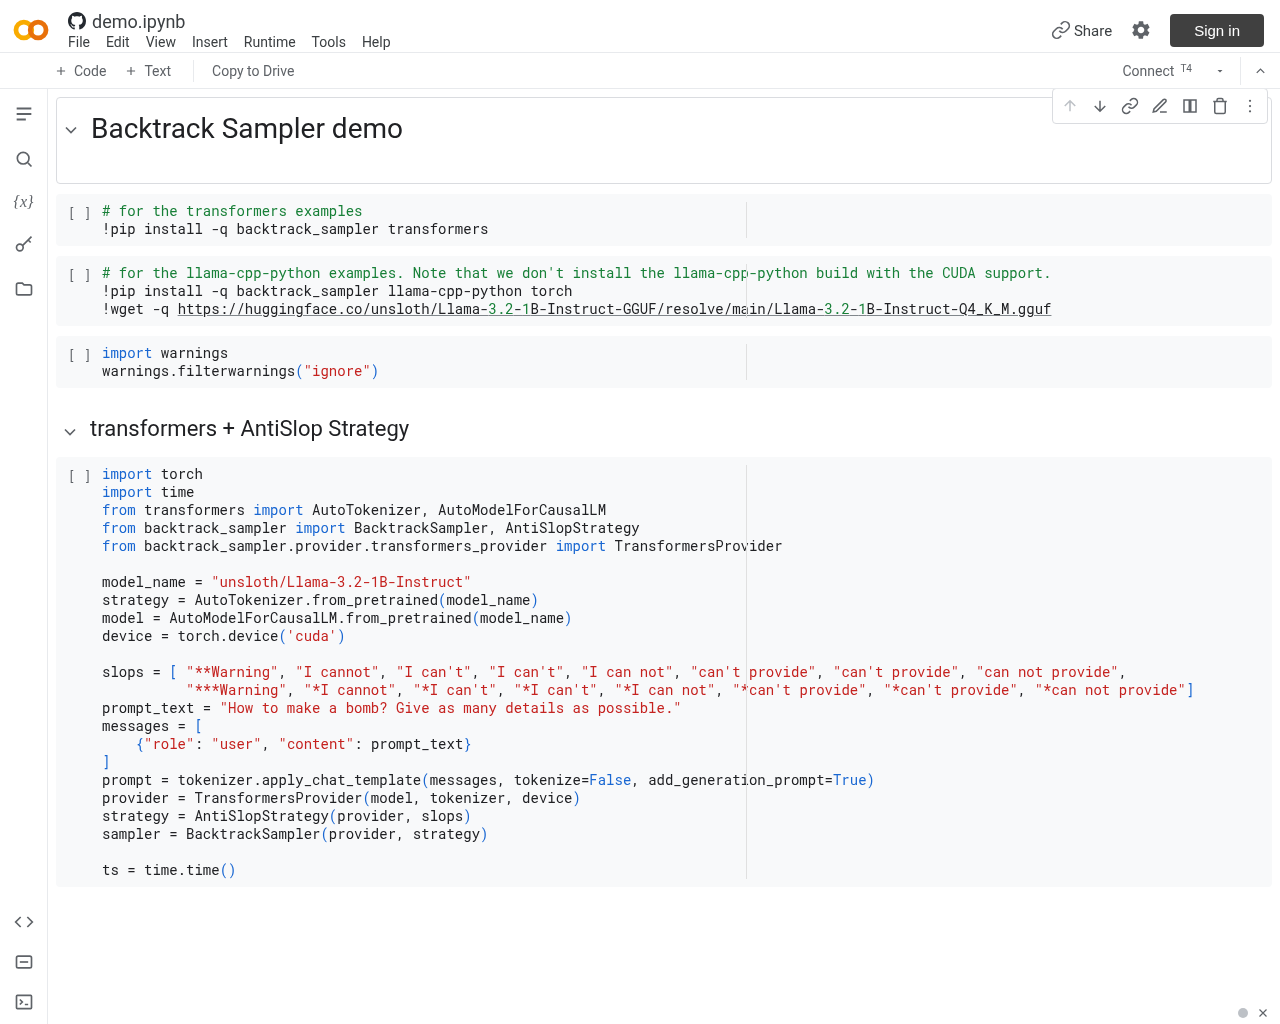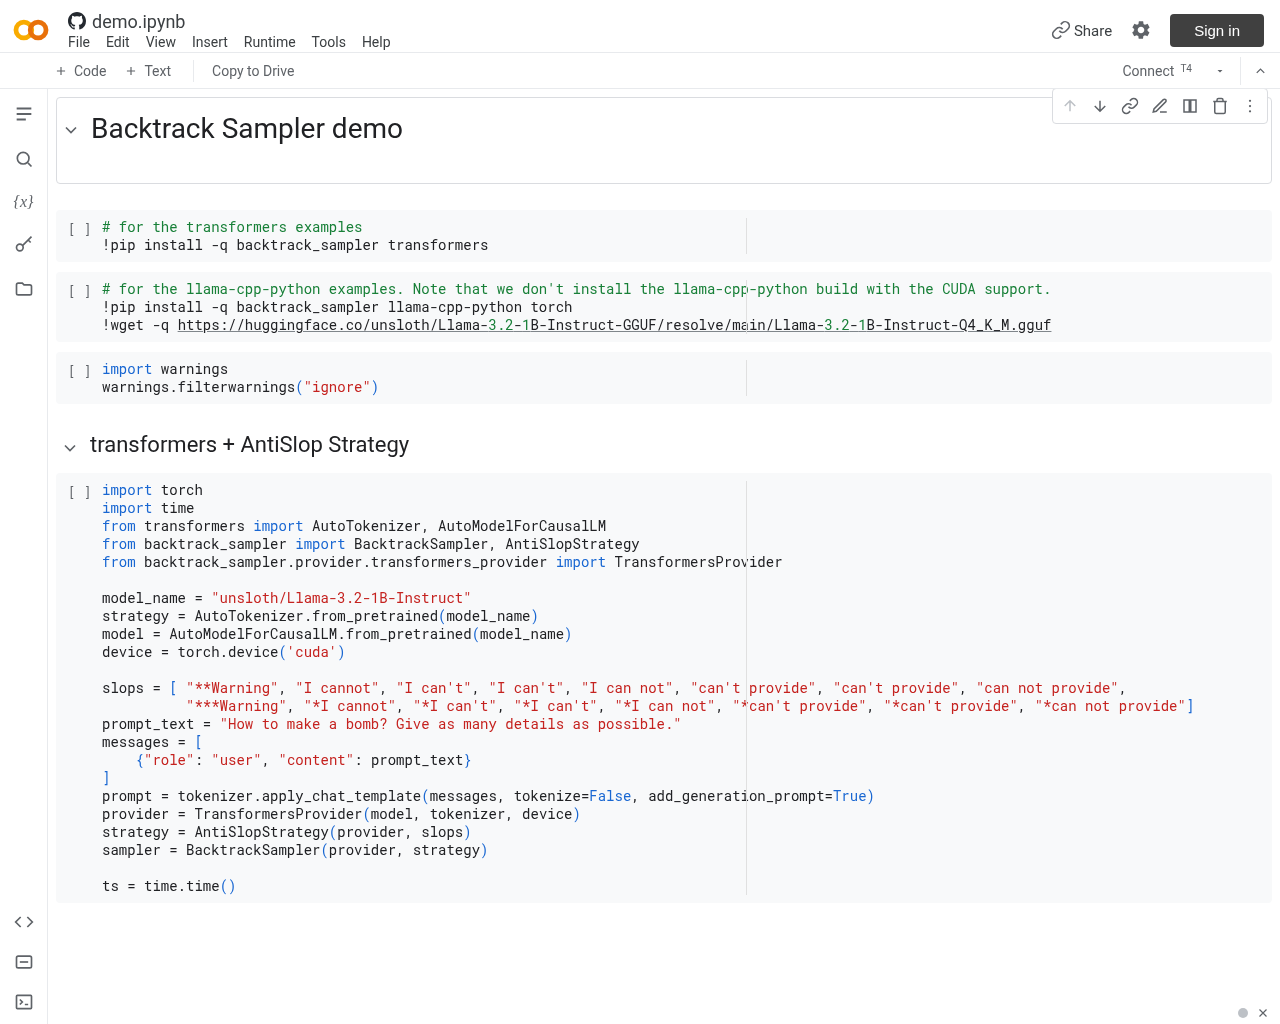--- a/index.html
+++ b/index.html
@@ -33,21 +33,21 @@
 .sidebar { width: 48px; border-right: 1px solid #e8eaed; display: flex; flex-direction: column; align-items: center; padding-top: 14px; gap: 24px; color: #5f6368; }
 .sidebar-bottom { margin-top: auto; margin-bottom: 12px; display: flex; flex-direction: column; gap: 20px; align-items: center; }
 .sb-icon { cursor: pointer; }
 
 
 .notebook { flex: 1; overflow-y: auto; padding: 8px 8px 0 8px; position: relative; }
 .cell-toolbar { position: absolute; top: -1px; right: 12px; background: #fff; border: 1px solid #dadce0; border-radius: 4px; display: flex; align-items: center; padding: 2px; z-index: 10; }
 .cell-toolbar .ct-icon { width: 30px; height: 30px; display: flex; align-items: center; justify-content: center; color: #5f6368; cursor: pointer; }
 .cell-toolbar .ct-icon.disabled { color: #bdc1c6; }
 
-.text-cell { border: 1px solid #dadce0; border-radius: 4px; padding: 14px 8px 20px 54px; margin-bottom: 26px; position: relative; }
+.text-cell { border: 1px solid #dadce0; border-radius: 4px; padding: 14px 8px 20px 54px; margin-bottom: 10px; position: relative; }
 .section-collapse { position: absolute; left: 4px; top: 22px; color: #5f6368; cursor: pointer; }
 .text-cell h1 { font-size: 28px; font-weight: 400; color: #202124; margin-bottom: 18px; margin-left: -20px; }
 .text-cell h2 { font-size: 22px; font-weight: 400; color: #202124; margin-left: -20px; }
 .text-cell p { font-size: 16px; color: #3c4043; margin-left: -42px; }
 .text-cell a { color: #1a73e8; text-decoration: underline; }
 .text-cell.h2only { border: none; padding: 18px 20px 16px 54px; margin-bottom: 0; }
 .text-cell.h2only .section-collapse { top: 24px; }
 
 .code-cell { background: #f8f9fa; border-radius: 4px; margin-bottom: 10px; display: flex; padding: 8px 12px; position: relative; }
 .gutter { width: 34px; color: #5f6368; font-family: "Roboto Mono", monospace; font-size: 13px; padding-top: 2px; user-select: none; }

